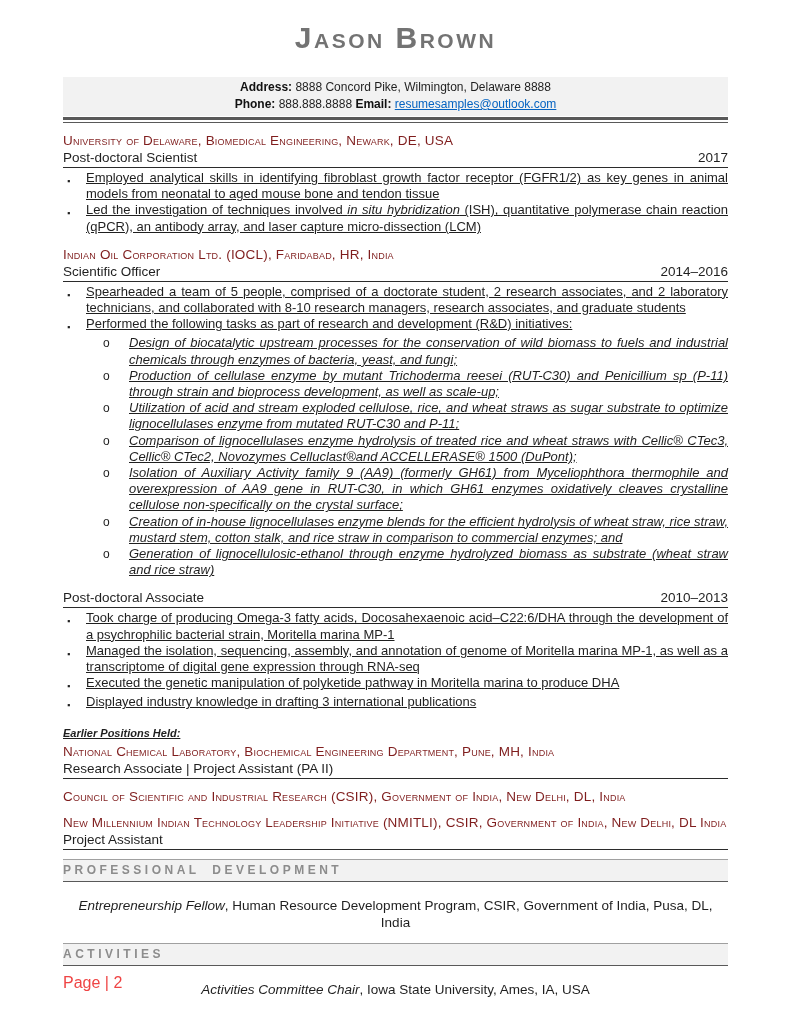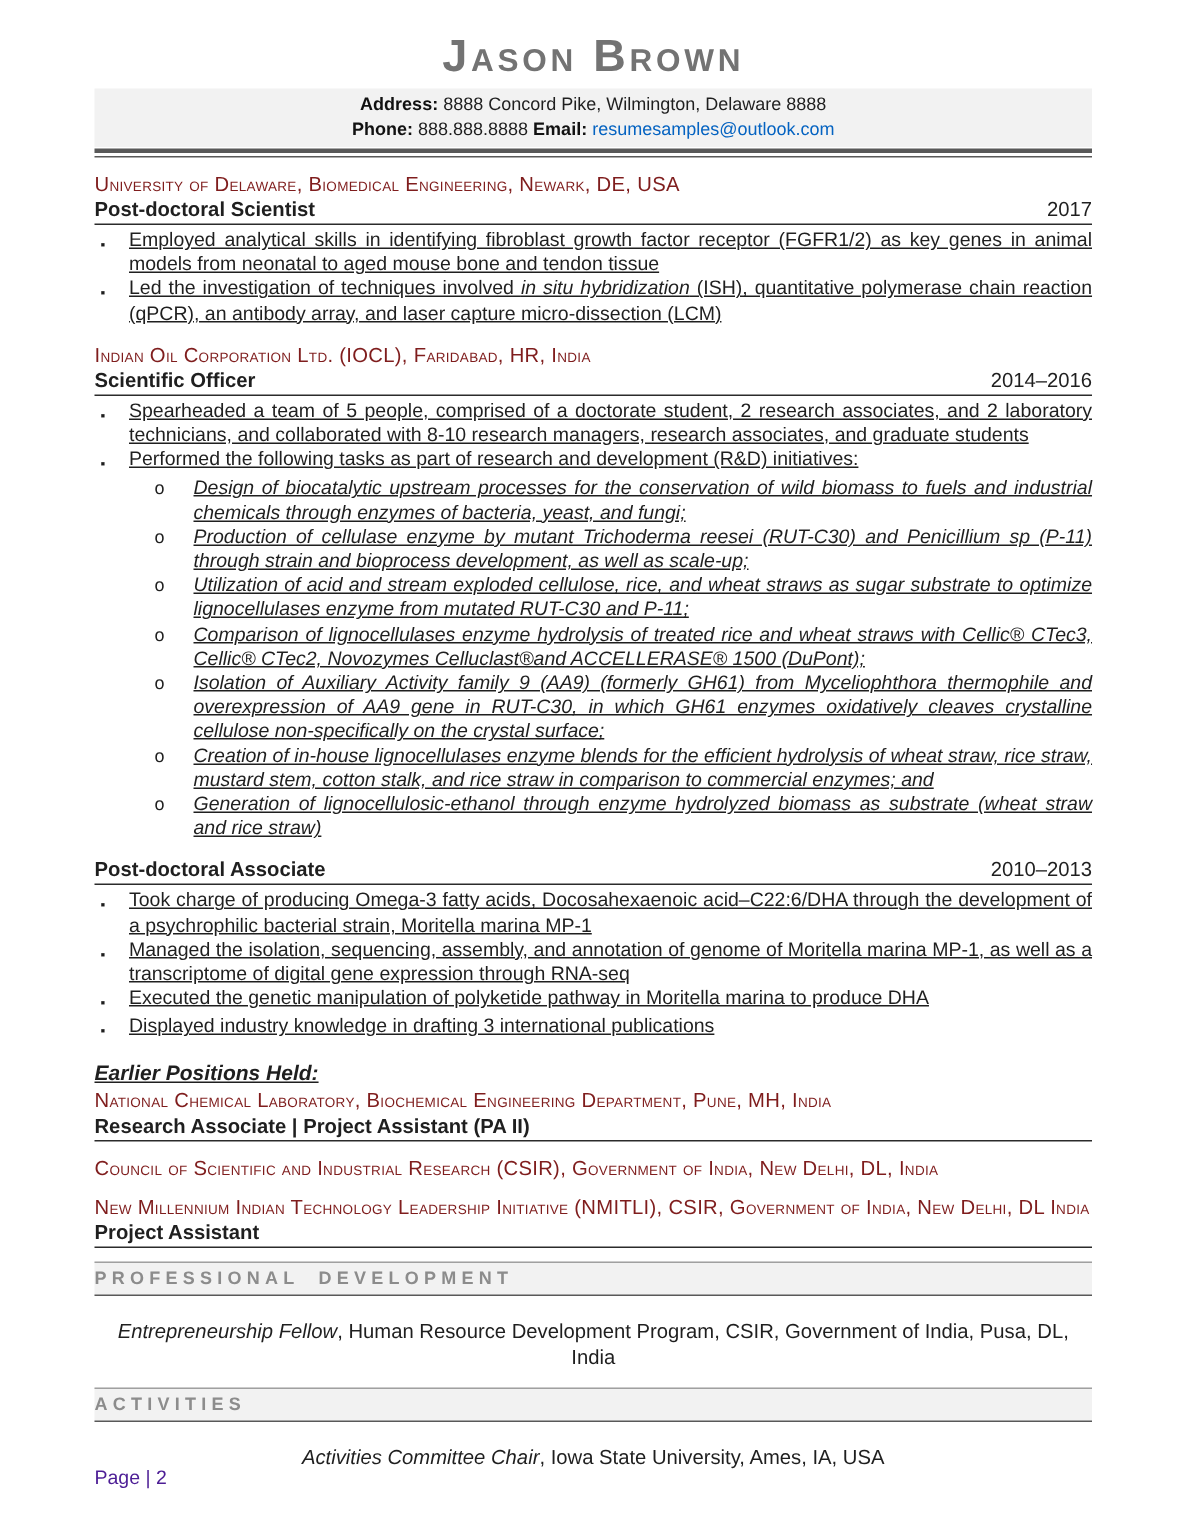--- a/index.html
+++ b/index.html
@@ -26,31 +26,31 @@
     overflow:hidden;
   }
   .name{
     text-align:center;
     font-variant:small-caps;
     font-size:30px;
     line-height:36px;
     font-weight:600;
     letter-spacing:2.5px;
     color:var(--name-gray);
-    margin-bottom:3px;
+    margin-bottom:21px;
   }
   .contact-band{
     background:var(--band-bg);
     text-align:center;
     font-size:12px;
     line-height:17px;
     padding:2px 0 3px 0;
   }
   .contact-band b{color:#111;}
-  .email-link{color:var(--link-blue);cursor:pointer;}
+  .email-link{color:var(--link-blue);text-decoration:underline;cursor:pointer;}
   .rule{
     height:6px;
     border-top:3px solid var(--rule-dark);
     border-bottom:1px solid var(--rule-dark);
     margin:1px 0 9px 0;
   }
   .company{
     font-variant:small-caps;
     font-size:13.5px;
     line-height:17px;
@@ -60,21 +60,21 @@
   .title-row{
     display:flex;
     justify-content:space-between;
     align-items:flex-end;
     font-size:13.5px;
     line-height:17px;
     border-bottom:1.5px solid var(--line-dark);
     padding-bottom:1px;
     margin-bottom:2px;
   }
-  .job-title{font-weight:bold;}
+  .job-title{font-weight:normal;}
   .job-dates{font-weight:normal;}
   .exp-section{margin-bottom:11px;}
   .bullet{
     display:flex;
     font-size:13px;
     line-height:16.2px;
   }
   .bullet .marker{flex:0 0 auto;}
   .b1 .marker{
     width:23px;
@@ -83,21 +83,21 @@
     padding-top:3px;
   }
   .b2{padding-left:38px;}
   .b2 .marker{
     width:28px;
     padding-left:2px;
     font-size:12px;
   }
   .btext{flex:1;text-align:justify;text-decoration:underline;}
   .earlier-heading{
-    font-size:14px;
+    font-size:11px;
     line-height:17px;
     font-weight:bold;
     font-style:italic;
     text-decoration:underline;
     margin:3px 0 1px 0;
   }
   .earlier-entry{margin-bottom:9px;}
   .band{
     background:var(--band-bg);
     border-top:1px solid #a0a0a0;
@@ -114,22 +114,22 @@
   .center-line{
     text-align:center;
     font-size:13.5px;
     line-height:17px;
     margin-bottom:12px;
   }
   .footer{
     position:absolute;
     left:63px;
     bottom:32px;
-    font-size:13px;
-    color:#4c1d95;
+    font-size:16px;
+    color:#ef4444;
   }
 </style>
 </head>
 <body>
 
 <div class="page">
 
   <div class="name">Jason Brown</div>
 
   <div class="contact-band">

